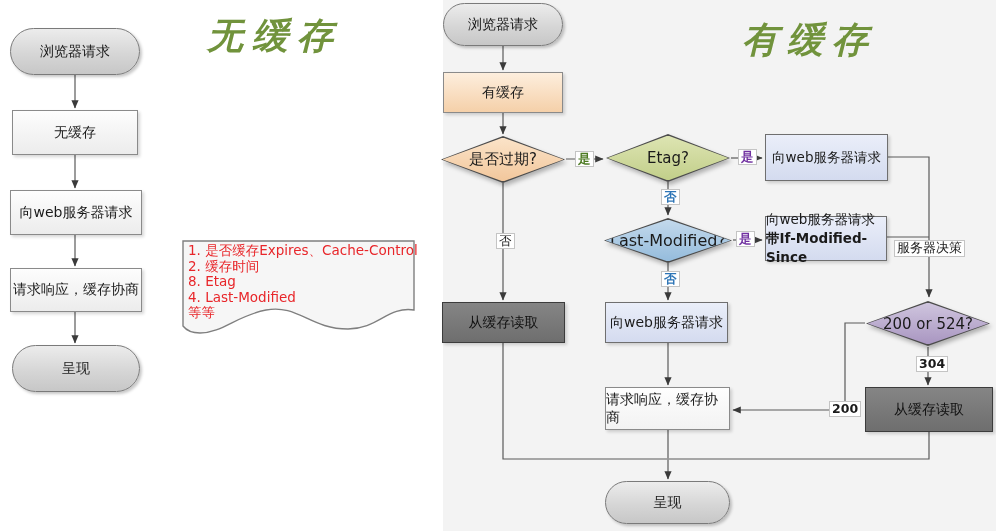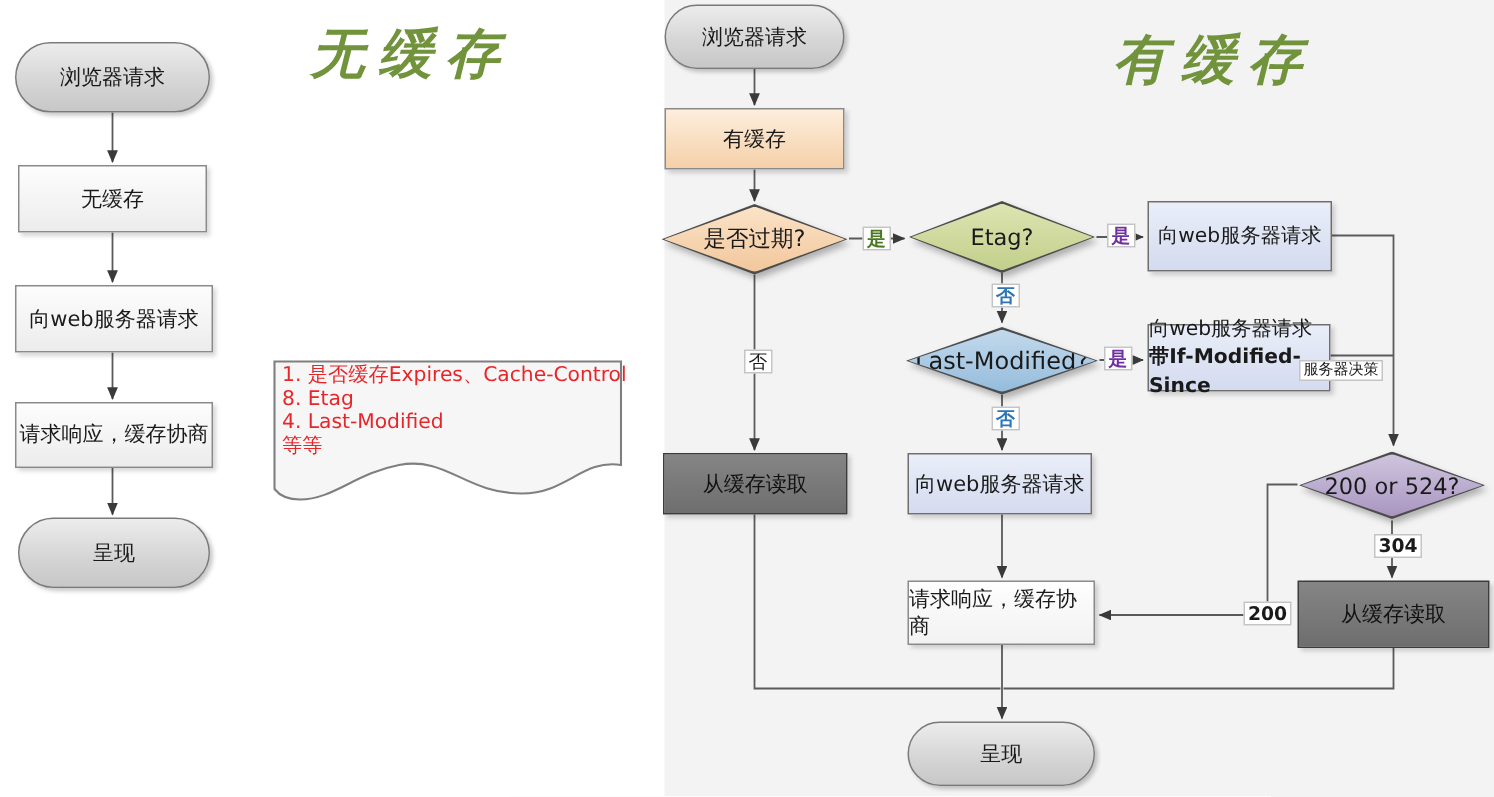--- a/index.html
+++ b/index.html
@@ -87,20 +87,21 @@
   <div class="node rect" style="left:10px;top:190px;width:132px;height:45px;">向web服务器请求</div>
   <div class="node rect" style="left:10px;top:268px;width:132px;height:44px;">请求响应，缓存协商</div>
   <div class="node stadium" style="left:12px;top:345px;width:128px;height:47px;">呈现</div>
 
   <div class="note">
     <svg width="233" height="97" viewBox="0 0 233 97">
       <path d="M1,1 H232 V70 C206,66 196,89 166,89 C128,89 116,64 84,70 C55,75.5 40,93 18,93 C11,93 4.5,90.5 1,86 Z" fill="#f6f6f6" stroke="#7f7f7f" stroke-width="1.4"></path>
     </svg>
     <div class="note-lines">
       <div>1. 是否缓存Expires、Cache-Control</div>
+      <div>2. 缓存时间</div>
       <div>8. Etag</div>
       <div>4. Last-Modified</div>
       <div>等等</div>
     </div>
   </div>
 
   <div class="node stadium" style="left:443px;top:3px;width:120px;height:43px;">浏览器请求</div>
   <div class="node rect peach" style="left:443px;top:72px;width:120px;height:41px;">有缓存</div>
 
   <div class="diamond" style="left:606px;top:134px;width:124px;height:48px;">
@@ -142,16 +143,16 @@
   <div class="node rect dark" style="left:865px;top:387px;width:128px;height:45px;">从缓存读取</div>
   <div class="node rect white" style="left:605px;top:387px;width:125px;height:43px;">请求响应，缓存协商</div>
   <div class="node stadium" style="left:605px;top:481px;width:125px;height:43px;">呈现</div>
 
   <div class="chip green" style="left:575px;top:151px;">是</div>
   <div class="chip" style="left:496px;top:233px;">否</div>
   <div class="chip purple" style="left:738px;top:149px;">是</div>
   <div class="chip blue" style="left:661px;top:189px;">否</div>
   <div class="chip purple" style="left:736px;top:231px;">是</div>
   <div class="chip blue" style="left:661px;top:271px;">否</div>
-  <div class="chip" style="left:866px;top:240px;font-size:10px;text-align:center;">服务器决策</div>
+  <div class="chip" style="left:894px;top:240px;font-size:13px;text-align:center;">服务器决策</div>
   <div class="chip bold" style="left:916px;top:356px;">304</div>
   <div class="chip bold" style="left:829px;top:401px;">200</div>
 </div>
 
 </body></html>

